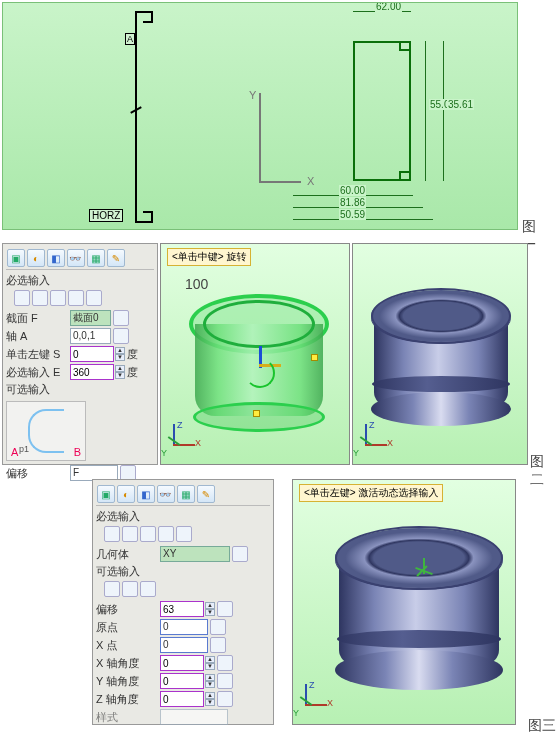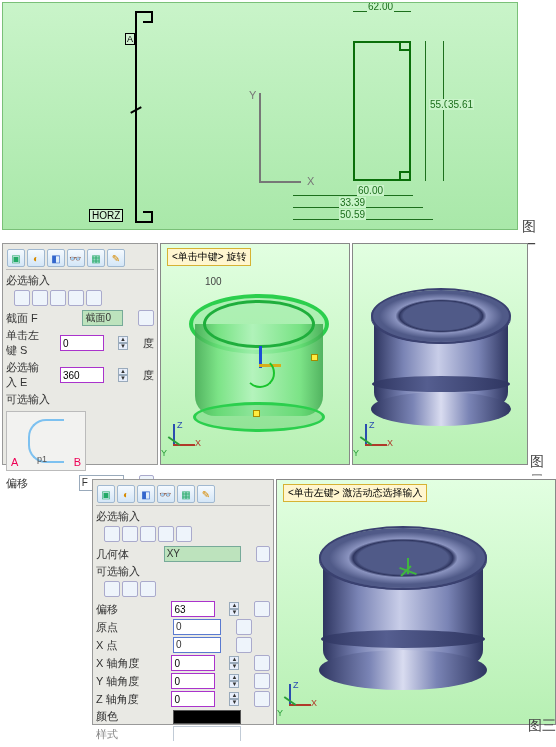--- a/index.html
+++ b/index.html
@@ -52,32 +52,32 @@
 
   
   .fig2 { width: 550px; height: 228px; margin: 6px 0 8px 2px; position: relative; display:flex; }
   .panel { background:#e9e9e4; border:1px solid #999; font-size:11px; padding:3px; position:relative; }
   .fig2 .panel { width: 156px; height: 222px; }
   .toolbar { white-space:nowrap; display:flex; gap:2px; margin-bottom:3px; padding:2px 1px; border-bottom:1px solid #bbb; }
   .tbtn { width:18px; height:18px; border:1px solid #a0b8d0; background:linear-gradient(#f5faff,#d4e6f7); border-radius:2px; display:inline-flex; align-items:center; justify-content:center; font-size:10px; color:#2a6; }
   .tbtn.o { color:#d68a00;}
   .tbtn.b { color:#36c;}
   .sect { font-size:11px; color:#333; margin:2px 0; }
-  .row { display:flex; align-items:center; gap:15px; margin:2px 0; }
+  .row { display:flex; align-items:center; gap:2px; margin:2px 0; }
   .row label { width:62px; font-size:11px; }
   .row input[type=text]{ width:44px; height:16px; font-size:10px; border:1px solid #a3c; background:#fff; padding:0 2px;}
   .row .dd { width:48px; height:16px; border:1px solid #9ab; background:#fff; font-size:10px; padding:0 2px; line-height:14px;}
   .row .sel { width:41px; height:16px; border:1px solid #7a9; background:#bde3bd; font-size:10px; padding:0 2px; line-height:14px;}
   .mini-icons { display:flex; gap:2px; }
   .mini { width:16px; height:16px; border:1px solid #aac; background:#eef4fb; border-radius:2px;}
   .preview3d { width:80px; height:60px; border:1px solid #bbb; background:#f2f2f0; margin:4px 0; display:flex; align-items:center; justify-content:center; position:relative;}
   .preview3d .arc { width:36px; height:44px; border:2px solid #7dc1f0; border-right:0; border-radius:18px 0 0 18px;}
   .preview3d .lblA { position:absolute; left:4px; bottom:2px; font-size:11px; color:#e05;}
   .preview3d .lblB { position:absolute; right:4px; bottom:2px; font-size:11px; color:#e05;}
-  .preview3d .p1 { position:absolute; left:30px; top:42px; font-size:9px; color:#555;}
+  .preview3d .p1 { position:absolute; left:12px; top:42px; font-size:9px; color:#555;}
   .chk { display:flex; align-items:center; gap:3px; margin-top:4px; font-size:11px;}
   .chk input { width:12px; height:12px; }
 
   .view { border:1px solid #888; background:linear-gradient(180deg,#e2ffe1,#b7f0b3); position:relative; overflow:hidden; }
   .fig2 .view1 { width:190px; height:222px; margin-left:2px;}
   .fig2 .view2 { width:176px; height:222px; margin-left:2px;}
   .tip { position:absolute; left:6px; top:4px; background:#fff6cf; border:1px solid #d6b233; color:#000; font-size:10px; padding:1px 4px;}
   .tri { position:absolute; left:6px; bottom:6px; width:34px; height:34px; }
   .tri .z{position:absolute;left:6px;top:0;width:2px;height:22px;background:#2a4db0;}
   .tri .x{position:absolute;left:6px;top:20px;width:22px;height:2px;background:#b03a2a;}
@@ -102,35 +102,35 @@
   .ringmodel .body{ position:absolute; left:3px; top:26px; width:134px; height:90px; background:linear-gradient(90deg,#2e3560,#7a84b5 22%,#c8cde8 48%,#7a84b5 78%,#2e3560); border-radius:0 0 14px 14px;}
   .ringmodel .groove{ position:absolute; left:1px; top:86px; width:138px; height:16px; border-radius:50%; background:linear-gradient(90deg,#2e3560,#555e90 40%,#2e3560);}
   .ringmodel .bot { position:absolute; left:0; top:102px; width:140px; height:34px; border-radius:50%; background:linear-gradient(90deg,#2e3560,#7a84b5 30%,#d9dcf0 50%,#7a84b5 70%,#2e3560);}
   .ringmodel .rim { position:absolute; left:0; top:-2px; width:140px; height:56px; border-radius:50%; border:2px solid #3a4170;}
   
   .fig2 .caption { left: 528px; top: 210px; }
 
   
   .fig3 { width: 550px; height: 254px; margin: 6px 0 8px 92px; position: relative; display:flex; }
   .fig3 .panel { width: 182px; height: 246px; }
-  .fig3 .view3 { width:280px; height:246px; margin-left:2px;}
+  .fig3 .view3 { width:224px; height:246px; margin-left:18px;}
   .fig3 .view3 .ringmodel { left:42px; top:48px; width:168px; height:168px; }
   .fig3 .view3 .ringmodel .top { width:168px; height:60px; }
   .fig3 .view3 .ringmodel .rim { width:168px; height:64px; }
   .fig3 .view3 .ringmodel .body{ left:4px; top:30px; width:160px; height:106px;}
   .fig3 .view3 .ringmodel .groove{ left:2px; top:102px; width:164px; height:18px;}
   .fig3 .view3 .ringmodel .bot { left:0; top:122px; width:168px; height:40px;}
   .fig3 .view3 .csys { position:absolute; left:118px; top:76px; width:28px; height:28px;}
   .fig3 .view3 .csys .a1{position:absolute;left:12px;top:2px;width:2px;height:16px;background:#3fb53f;}
   .fig3 .view3 .csys .a2{position:absolute;left:4px;top:14px;width:18px;height:2px;background:#3fb53f;transform:rotate(20deg);}
   .fig3 .view3 .csys .a3{position:absolute;left:4px;top:14px;width:14px;height:2px;background:#3fb53f;transform:rotate(-45deg);}
   .colorbox { width:68px; height:14px; background:#000; border:1px solid #555; display:inline-block;}
   .fig3 .caption { left: 436px; top: 238px; }
   .blue-row .dd { border-color:#5a7ad0;}
-  .grn-row .sel{ width:90px;}
+  .grn-row .sel{ width:70px;}
   .spin { display:inline-flex; flex-direction:column; width:10px; margin-left:-1px;}
   .spin span{width:10px;height:7px;border:1px solid #9ab;background:#e7eefb;font-size:6px;line-height:5px;text-align:center;}
   .disabled-row { opacity:.6; }
 </style>
 </head>
 <body>
 
 <div class="figure fig1">
   <div class="fig1-canvas">
     <div class="dot-grid"></div>
@@ -165,25 +165,25 @@
         <div class="bt"></div>
           <div class="bt2"></div>
           <div class="btv"></div>
       </div>
       <div class="dim-t"></div>
       <div class="dim-v1"></div>
         <div class="dim-v2"></div>
       <div class="dim-b1"></div>
         <div class="dim-b2"></div>
         <div class="dim-b3"></div>
-      <span class="lbl" style="left:74px;top:-12px">62.00</span>
+      <span class="lbl" style="left:82px;top:-12px">62.00</span>
       <span class="lbl" style="left:136px;top:86px">55.00</span>
       <span class="lbl" style="left:154px;top:86px">35.61</span>
-      <span class="lbl" style="left:64px;top:172px">60.00</span>
-      <span class="lbl" style="left:46px;top:184px">33.39</span>
+      <span class="lbl" style="left:46px;top:172px">60.00</span>
+      <span class="lbl" style="left:46px;top:184px">81.86</span>
       <span class="lbl" style="left:46px;top:196px">50.59</span>
     </div>
   </div>
   <span class="caption">图一</span>
 </div>
 
 <div class="figure fig2">
 
   <div class="panel">
     <div class="toolbar">
@@ -201,20 +201,25 @@
       <span class="mini"></span>
       <span class="mini"></span>
       <span class="mini"></span>
     </div>
     <div class="row">
       <label>截面 F</label>
       <span class="sel">截面0</span>
       <span class="mini"></span>
     </div>
     <div class="row">
+      <label>轴 A</label>
+      <span class="sel" style="background:#fff;border-color:#9ab">0,0,1</span>
+      <span class="mini"></span>
+    </div>
+    <div class="row">
       <label>单击左键 S</label>
       <input type="text" value="0" style="">
       <div class="spin">
           <span>▲</span>
           <span>▼</span>
         </div>
       <span>度</span>
     </div>
     <div class="row">
       <label>必选输入 E</label>
@@ -234,21 +239,21 @@
     </div>
     <div class="row">
       <label>偏移</label>
       <span class="dd">F</span>
       <span class="mini"></span>
     </div>
   </div>
 
   <div class="view view1">
     <span class="tip">&lt;单击中键&gt; 旋转</span>
-    <span style="position:absolute;left:44px;top:32px;font-size:10px;color:#444">100</span>
+    <span style="position:absolute;left:24px;top:32px;font-size:14px;color:#444">100</span>
     <div class="ring outer"></div>
     <div class="cyl"></div>
     <div class="bottom"></div>
     <div class="ring inner"></div>
     <div class="widget">
       <div class="ax"></div>
         <div class="ay"></div>
         <div class="ar"></div>
     </div>
     <div class="hdl" style="left:92px;top:166px"></div>
@@ -351,24 +356,20 @@
     </div>
     <div class="row">
       <label>Z 轴角度</label>
       <input type="text" value="0" style="">
       <div class="spin">
           <span>▲</span>
           <span>▼</span>
         </div>
       <span class="mini"></span>
     </div>
-    <div class="row">
-      <label>颜色</label>
-      <span class="colorbox"></span>
-    </div>
     <div class="row disabled-row">
       <label>样式</label>
       <span class="dd" style="width:68px"></span>
     </div>
   </div>
 
   <div class="view view3">
     <span class="tip">&lt;单击左键&gt; 激活动态选择输入</span>
     <div class="ringmodel">
       <div class="body"></div>

